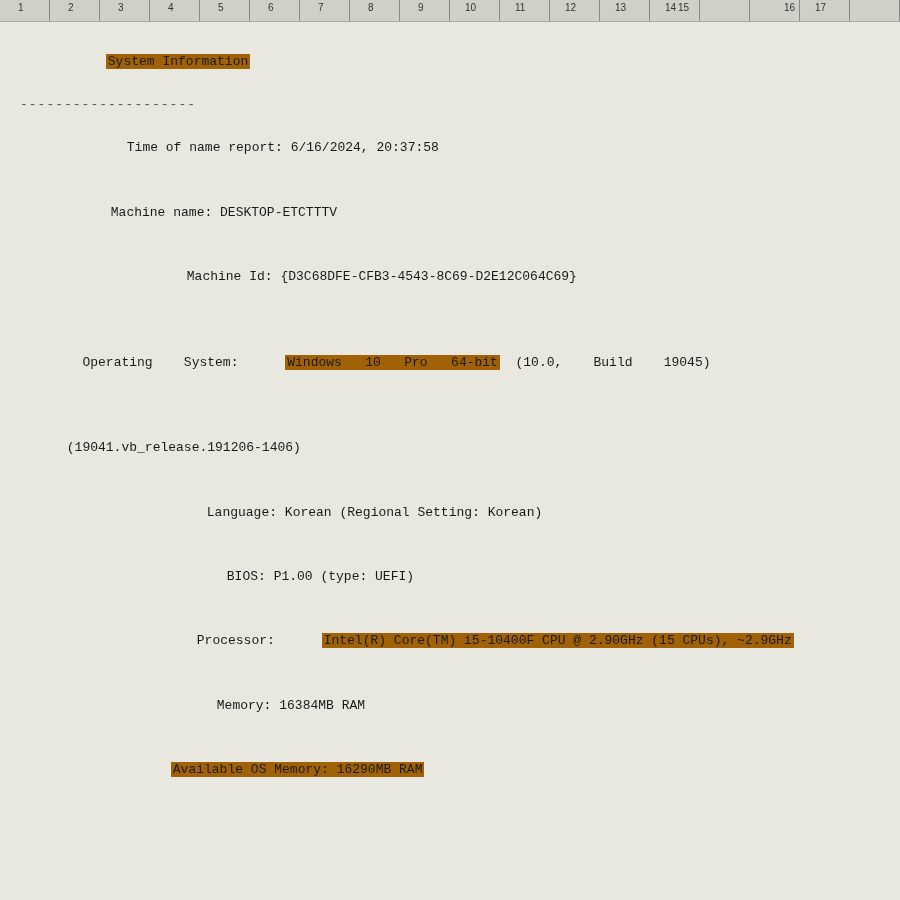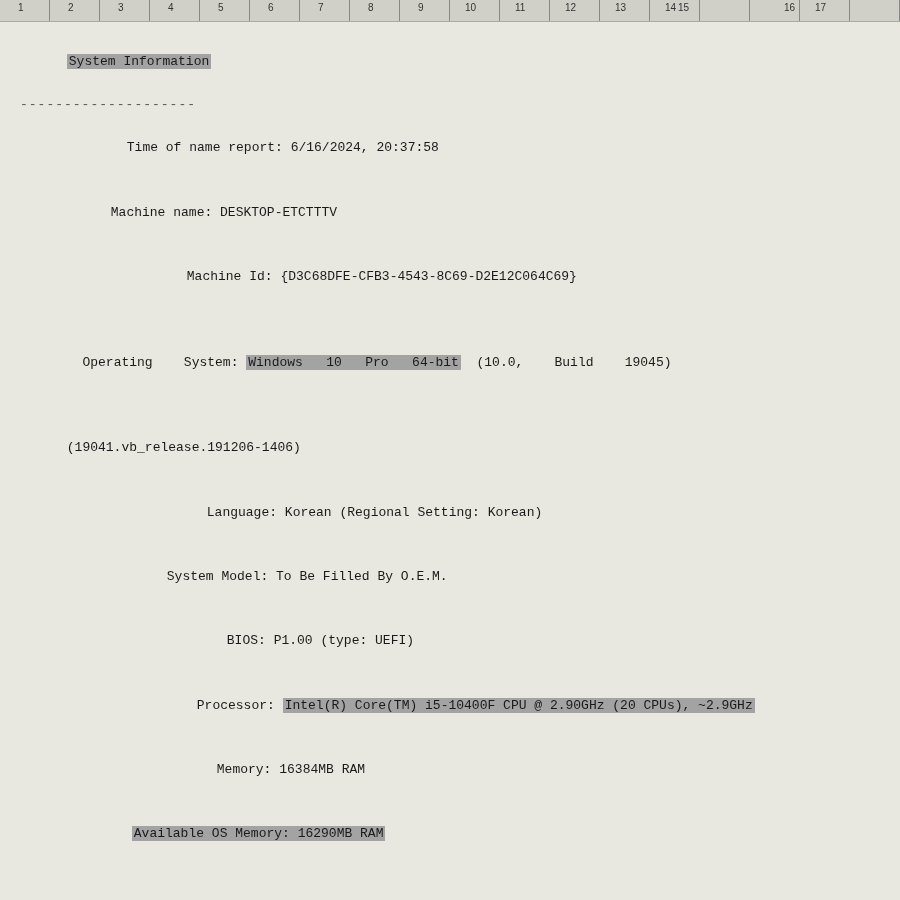--- a/index.html
+++ b/index.html
@@ -60,22 +60,23 @@
       position: absolute;
     }
 
     .main-content {
       padding: 8px 20px 10px 20px;
       line-height: 1.65;
       position: relative;
     }
 
     .highlight-yellow {
-      background-color: #a3a3a3;
+      background-color: #a16207;
       padding: 0 2px;
+      margin-left: 39px;
     }
 
     .section-title {
       display: inline;
     }
 
     .separator {
       color: #555;
       letter-spacing: 1px;
     }
@@ -133,27 +134,24 @@
         <span>Operating    System: </span><span class="highlight-yellow">Windows   10   Pro   64-bit</span><span>  (10.0,    Build    19045)</span>
       </span>
     </span>
     <span class="line">
       <span>(19041.vb_release.191206-1406)</span>
     </span>
     <span class="line">
       <span style="margin-left:140px"><span>Language: </span><span>Korean (Regional Setting: Korean)</span></span>
     </span>
     <span class="line">
-      <span style="margin-left:100px"><span>System Model: </span><span>To Be Filled By O.E.M.</span></span>
-    </span>
-    <span class="line">
       <span style="margin-left:160px"><span>BIOS: </span><span>P1.00 (type: UEFI)</span></span>
     </span>
     <span class="line">
-      <span style="margin-left:130px"><span>Processor: </span><span class="highlight-yellow">Intel(R) Core(TM) i5-10400F CPU @ 2.90GHz (20 CPUs), ~2.9GHz</span></span>
+      <span style="margin-left:130px"><span>Processor: </span><span class="highlight-yellow">Intel(R) Core(TM) i5-10400F CPU @ 2.90GHz (15 CPUs), ~2.9GHz</span></span>
     </span>
     <span class="line">
       <span style="margin-left:150px"><span>Memory: </span><span>16384MB RAM</span></span>
     </span>
     <span class="line">
       <span style="margin-left:65px"><span class="highlight-yellow"><span>Available OS Memory: </span><span>16290MB RAM</span></span></span>
     </span>
   </div>
 
 </div>

